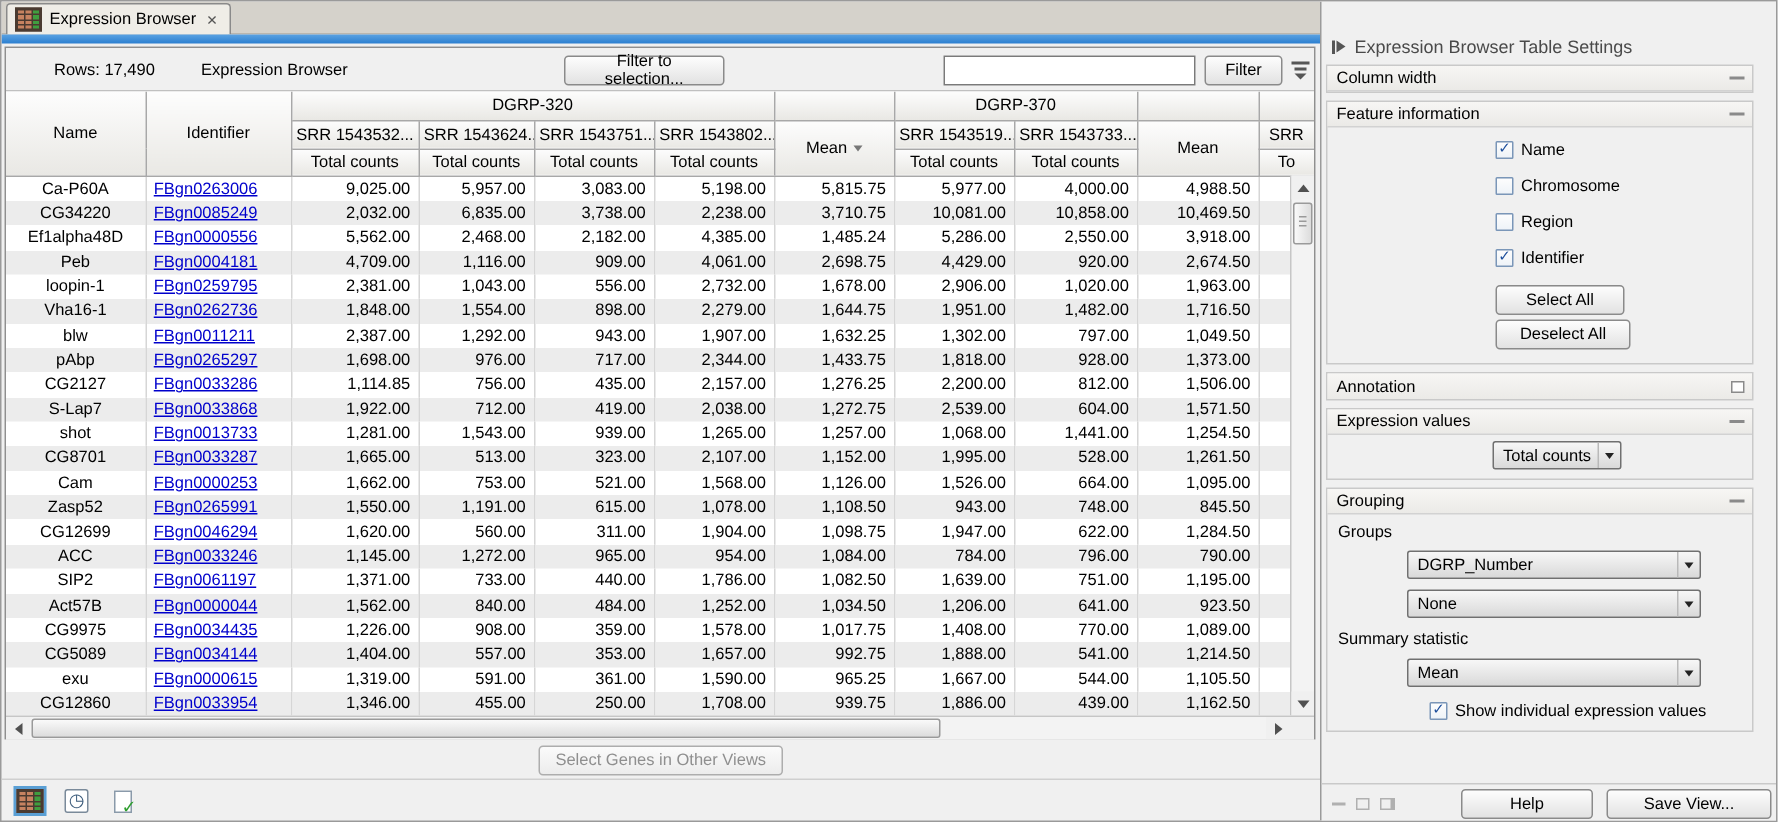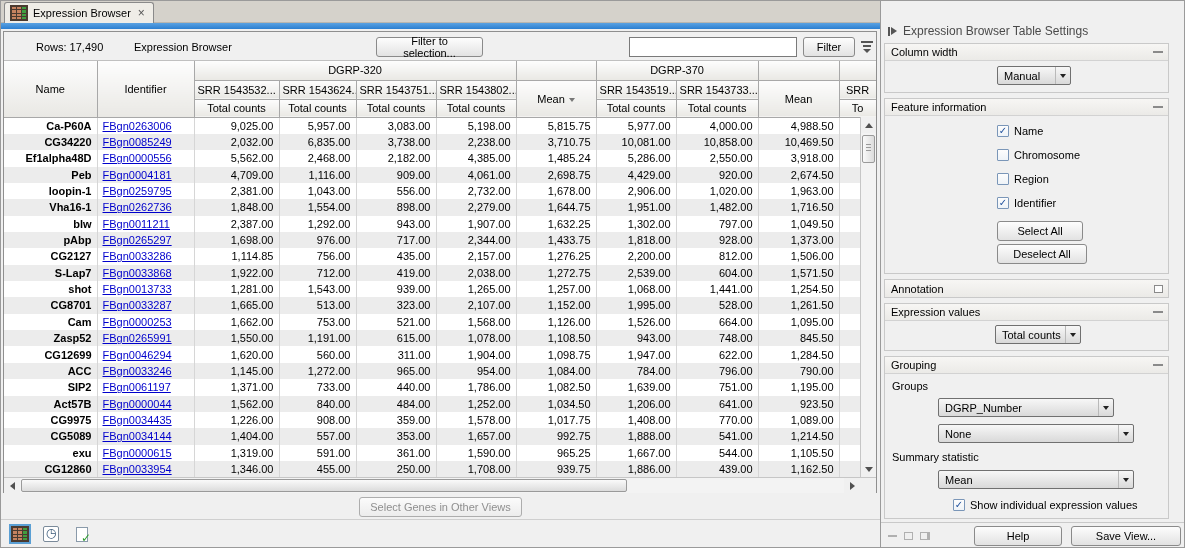--- a/index.html
+++ b/index.html
@@ -35,21 +35,21 @@
   table.grid { border-collapse:collapse; table-layout:fixed; width:872px; }
   table.grid th { font-weight:normal; background:linear-gradient(#fdfdfd,#e9e8e4); border-right:1px solid #a8a8a8; border-bottom:1px solid #a8a8a8;
                   text-align:center; overflow:hidden; white-space:nowrap; padding:0 3px; }
   tr.h1 th { height:19px; } tr.h2 th { height:19px; } tr.h3 th { height:18px; }
   th.grp { font-weight:bold; }
   th.clip { text-align:left; padding-left:4px; }
   .sort-tri { display:inline-block; width:0; height:0; border-left:3px solid transparent; border-right:3px solid transparent;
               border-top:4px solid #777; margin-left:4px; vertical-align:middle; }
   table.grid td { height:16.36px; line-height:16.3px; padding:0 5px; border-right:1px solid #d6d6d6; overflow:hidden; white-space:nowrap; }
   table.grid tr:nth-child(even) td { background:#ececec; }
-  td.c-name { text-align:right; padding-left:3px;font-weight:bold; }
+  td.c-name { text-align:center; padding-left:3px; }
   td.c-id { text-align:left; }
   td.c-id span { color:#0000cc; text-decoration:underline; cursor:pointer; }
   td.c-num { text-align:right; }
 
   
   .vscroll { position:absolute; right:0; top:56px; width:16px; height:360px; background:#f3f3f3; border-left:1px solid #c6c6c6; }
   .hscroll { position:absolute; left:0; bottom:0; width:856px; height:16px; background:#f3f3f3; border-top:1px solid #c6c6c6; }
   .corner  { position:absolute; right:0; bottom:0; width:16px; height:16px; background:#f0f0f0; border-top:1px solid #c6c6c6; }
   .sb-btn { position:absolute; display:flex; align-items:center; justify-content:center; background:#f0f0f0; }
   .arr { width:0; height:0; }
@@ -544,29 +544,20 @@
         </span>
       <span>Expression Browser Table Settings</span>
     </div>
 
     <div class="section">
       <div class="sec-hd">
         <span class="lbl">Column width</span>
           <span class="spacer"></span>
         <span class="minus-ico"></span>
       </div>
-      <div class="sec-body">
-        <div class="combo" style="width:74px;margin-left:112px">
-          <span>Manual</span>
-            <span class="cspace"></span>
-          <span class="cbtn">
-              <span class="tri-d"></span>
-            </span>
-        </div>
-      </div>
     </div>
 
     <div class="section">
       <div class="sec-hd">
         <span class="lbl">Feature information</span>
           <span class="spacer"></span>
         <span class="minus-ico"></span>
       </div>
       <div class="sec-body" style="padding-top:8px">
         <div id="feature-checkboxes">
@@ -618,21 +609,21 @@
     </div>
 
     <div class="section">
       <div class="sec-hd">
         <span class="lbl">Grouping</span>
           <span class="spacer"></span>
         <span class="minus-ico"></span>
       </div>
       <div class="sec-body" style="padding-top:6px;">
         <div class="sb-lbl">Groups</div>
-        <div class="combo" style="width:176px;margin:0 0 7px 53px">
+        <div class="combo" style="width:196px;margin:0 0 7px 53px">
           <span>DGRP_Number</span>
             <span class="cspace"></span>
           <span class="cbtn">
               <span class="tri-d"></span>
             </span>
         </div>
         <div class="combo" style="width:196px;margin:0 0 8px 53px">
           <span>None</span>
             <span class="cspace"></span>
           <span class="cbtn">

